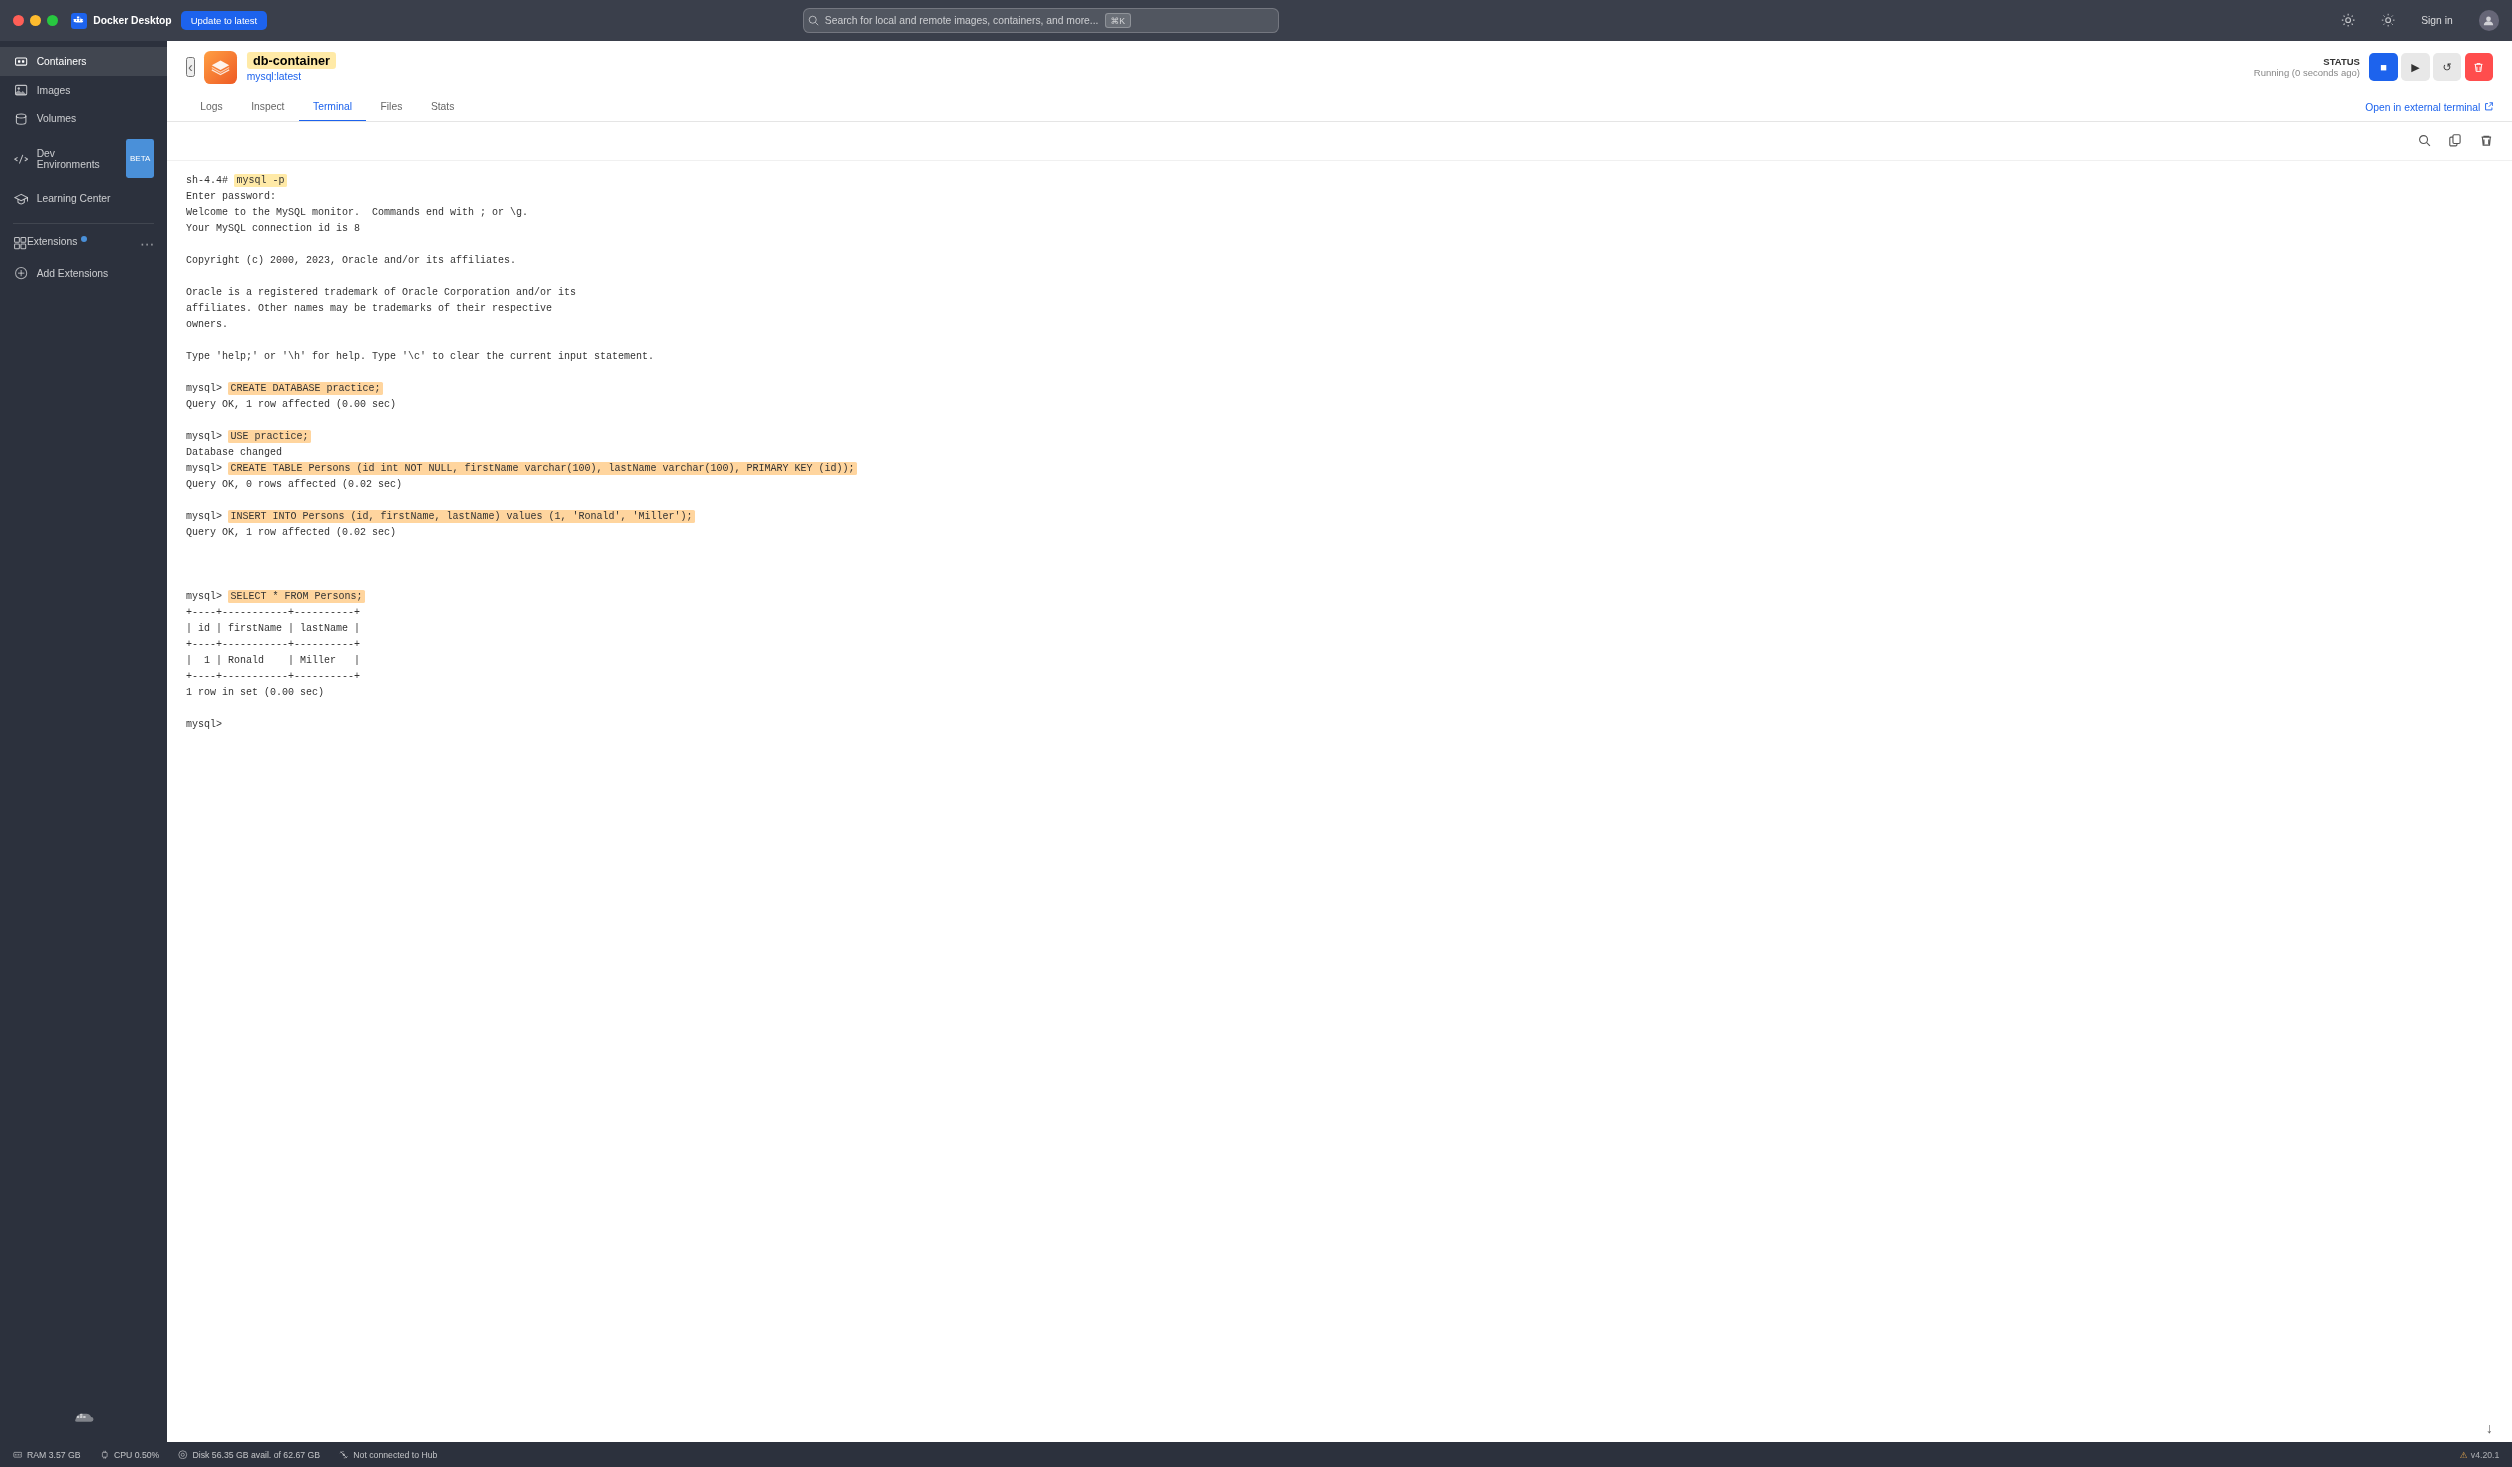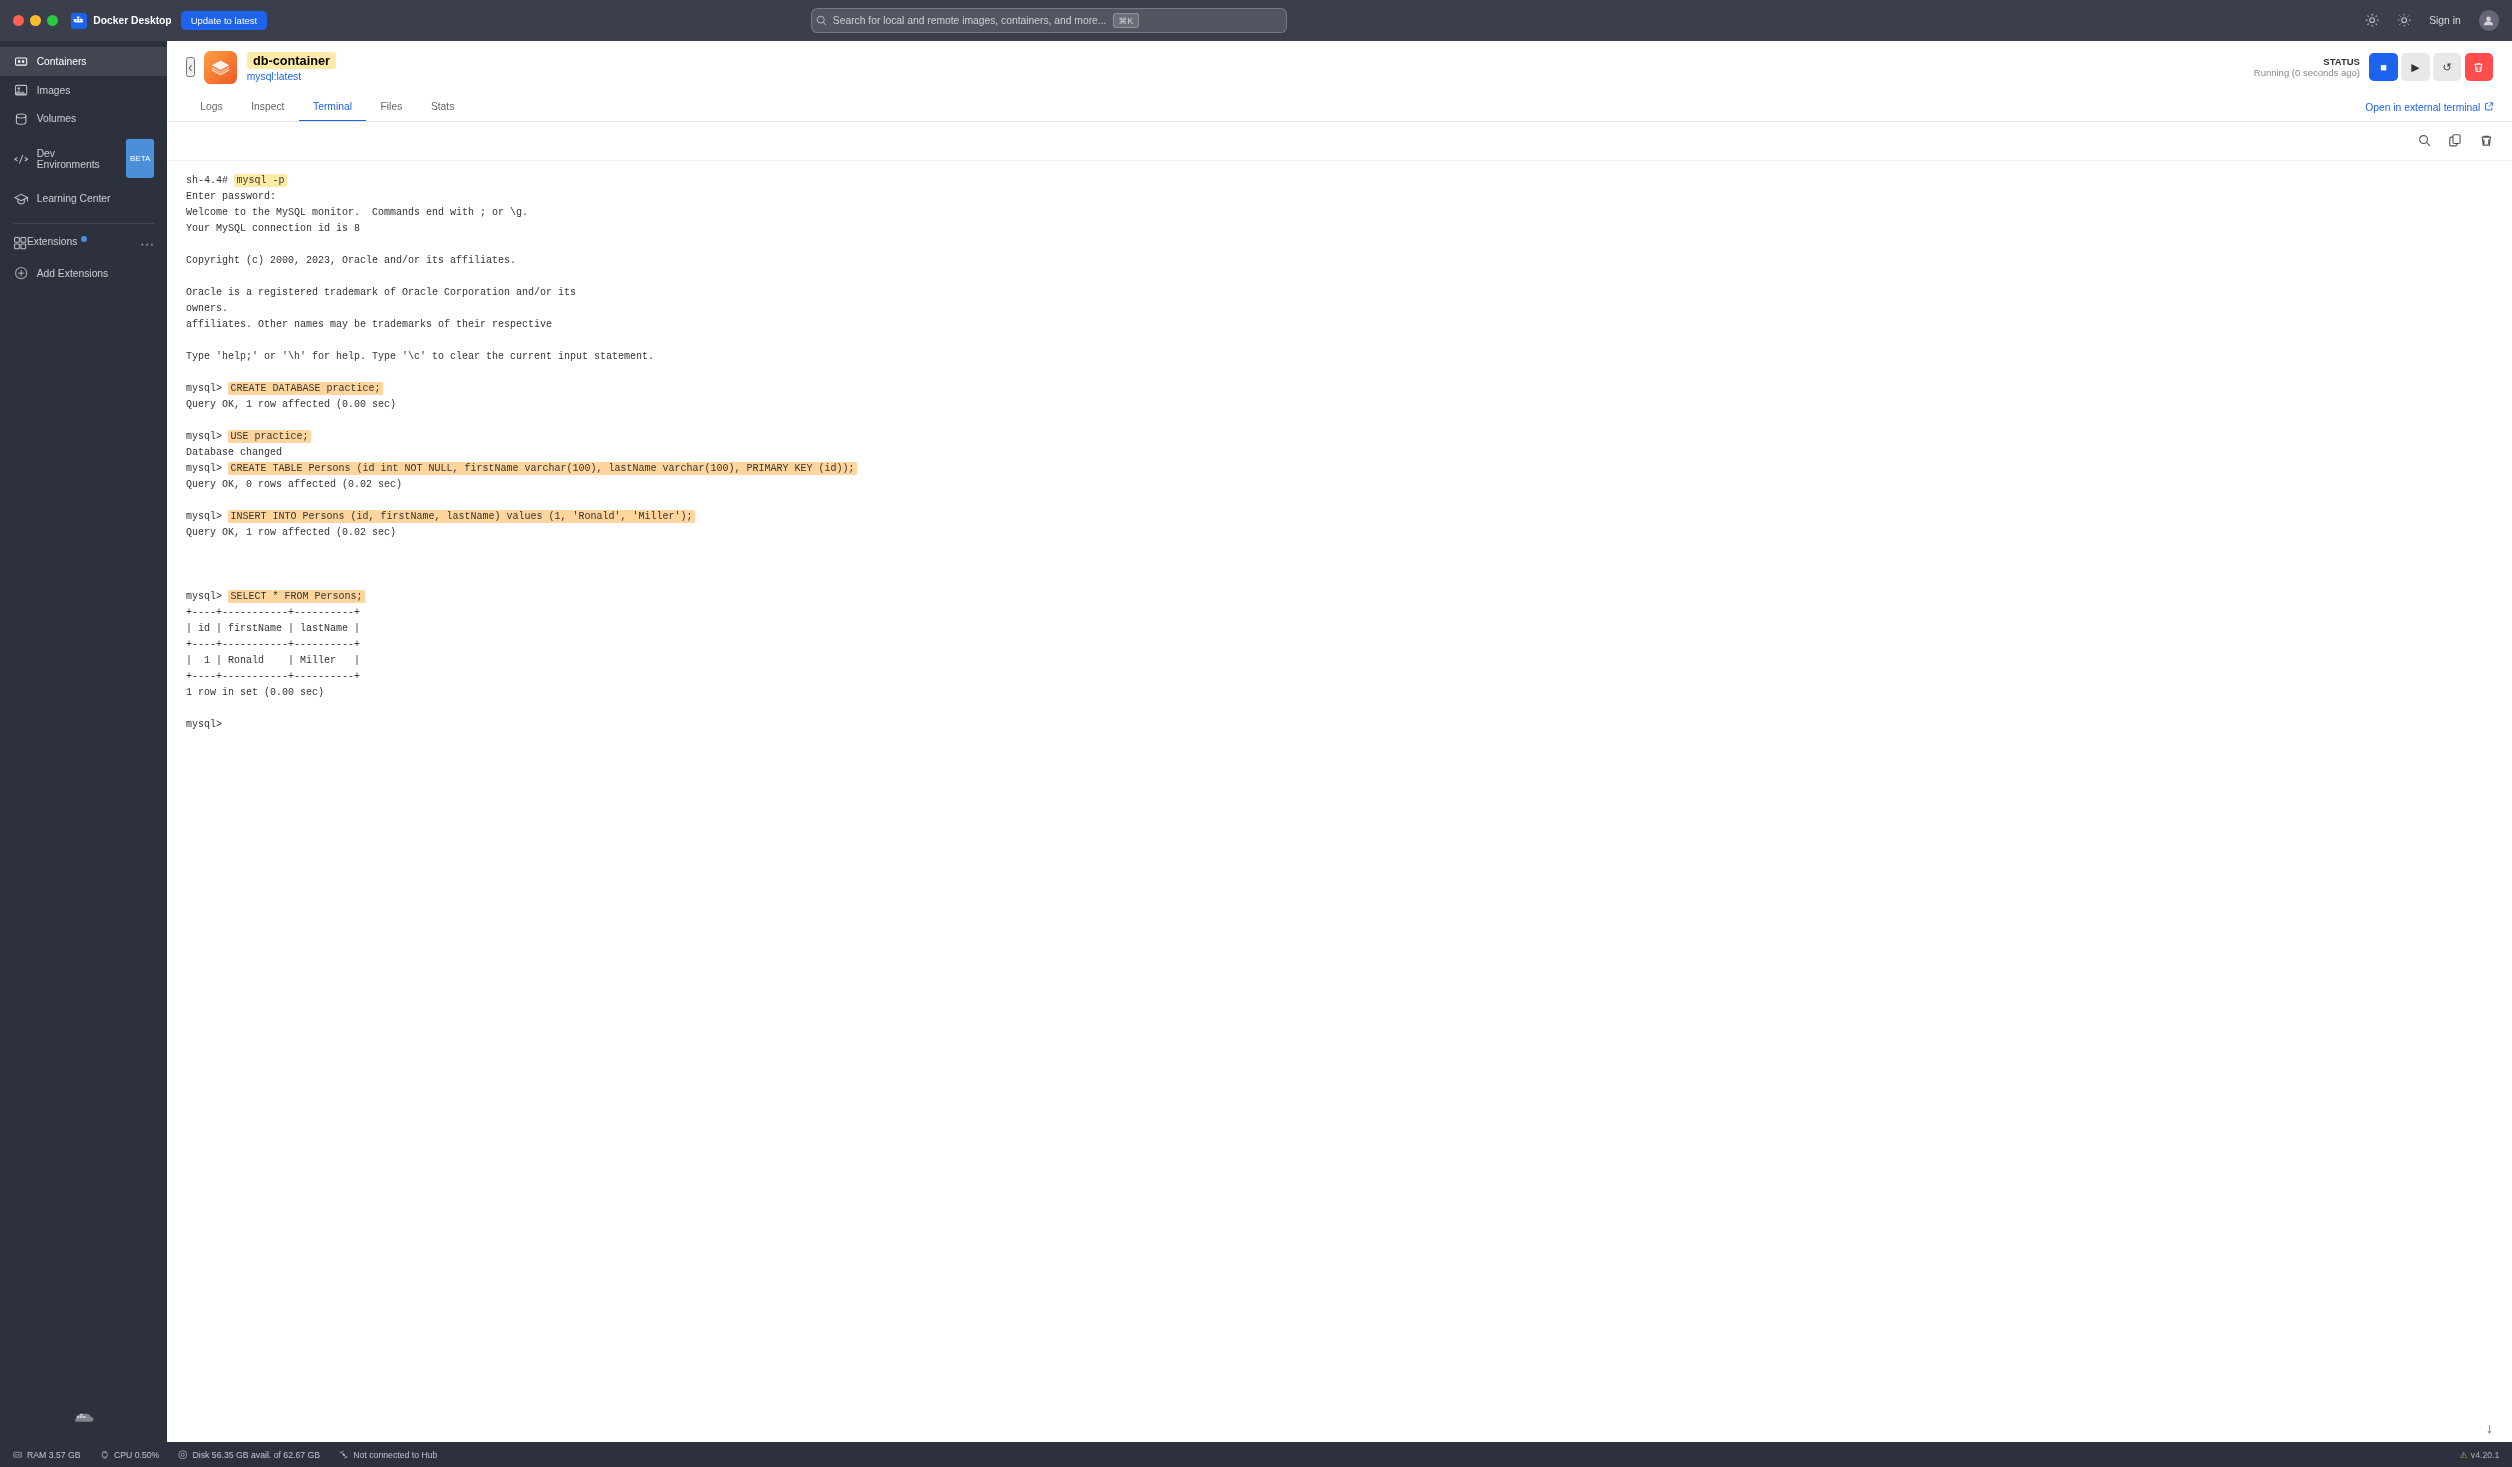--- a/index.html
+++ b/index.html
@@ -30,21 +30,21 @@
       border: 0.8px solid rgba(255,255,255,0.2);
       border-radius: 6.3px;
       height: 25px;
       display: flex;
       align-items: center;
       padding: 0 4px;
       gap: 6.3px;
       color: rgba(255,255,255,0.7);
       font-size: 10.3px;
     }
-    .titlebar-actions { display: flex; align-items: center; gap: 18px; margin-left: auto; color: rgba(255,255,255,0.8); }
+    .titlebar-actions { display: flex; align-items: center; gap: 26px; margin-left: auto; color: rgba(255,255,255,0.8); }
     .titlebar-update-btn {
       background: #1d63ed;
       color: white;
       border: none;
       border-radius: 4.8px;
       padding: 4px 9.5px;
       font-size: 9.5px;
       cursor: pointer;
     }
     .kbd-shortcut {
@@ -488,22 +488,22 @@
 
       <div class="terminal-body">
         <div class="terminal-line"><span class="prompt">sh-4.4# </span><span class="highlight-cmd">mysql -p</span></div>
         <div class="terminal-line">Enter password:</div>
         <div class="terminal-line">Welcome to the MySQL monitor.  Commands end with ; or \g.</div>
         <div class="terminal-line">Your MySQL connection id is 8</div>
         <div class="terminal-line">&nbsp;</div>
         <div class="terminal-line">Copyright (c) 2000, 2023, Oracle and/or its affiliates.</div>
         <div class="terminal-line">&nbsp;</div>
         <div class="terminal-line">Oracle is a registered trademark of Oracle Corporation and/or its</div>
+        <div class="terminal-line">affiliates. Other names may be trademarks of their respective</div>
         <div class="terminal-line">owners.</div>
-        <div class="terminal-line">affiliates. Other names may be trademarks of their respective</div>
         <div class="terminal-line">&nbsp;</div>
         <div class="terminal-line">Type 'help;' or '\h' for help. Type '\c' to clear the current input statement.</div>
         <div class="terminal-line">&nbsp;</div>
         <div class="terminal-line"><span class="prompt">mysql&gt; </span><span class="highlight-sql">CREATE DATABASE practice;</span></div>
         <div class="terminal-line">Query OK, 1 row affected (0.00 sec)</div>
         <div class="terminal-line">&nbsp;</div>
         <div class="terminal-line"><span class="prompt">mysql&gt; </span><span class="highlight-sql">USE practice;</span></div>
         <div class="terminal-line">Database changed</div>
         <div class="terminal-line"><span class="prompt">mysql&gt; </span><span class="highlight-sql">CREATE TABLE Persons (id int NOT NULL, firstName varchar(100), lastName varchar(100), PRIMARY KEY (id));</span></div>
         <div class="terminal-line">Query OK, 0 rows affected (0.02 sec)</div>

